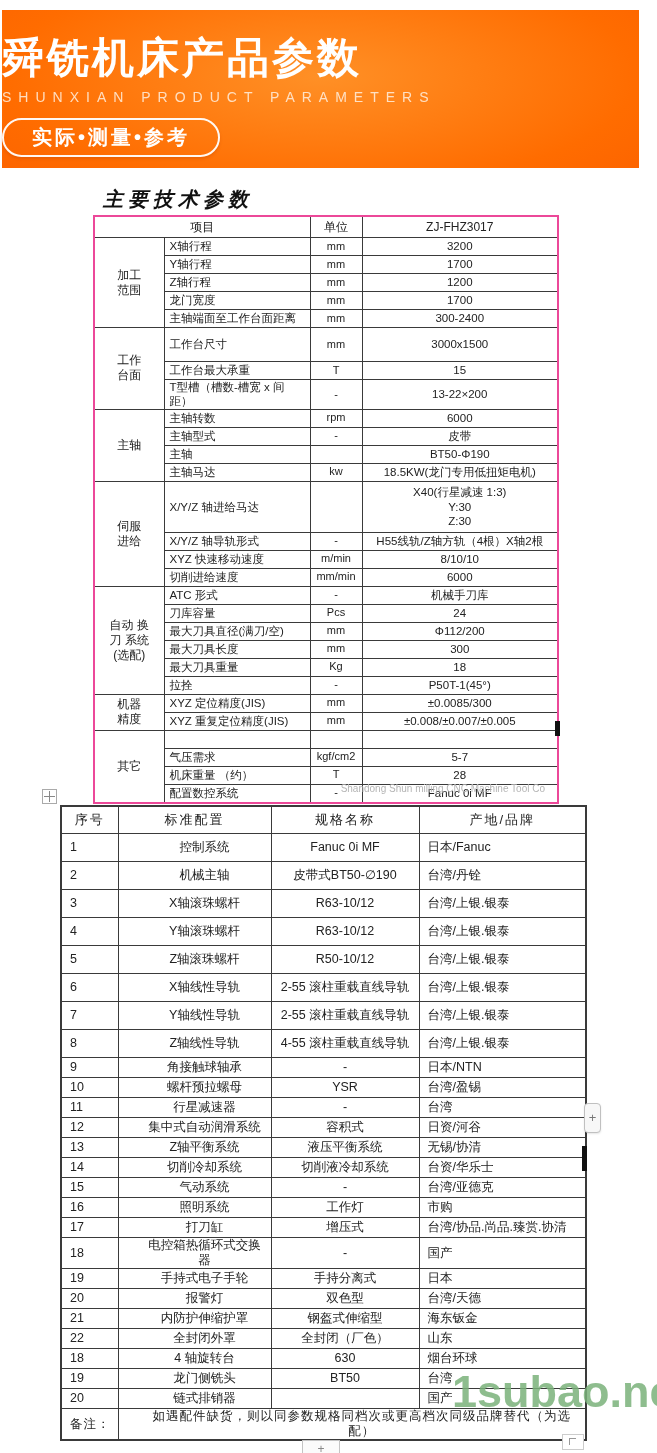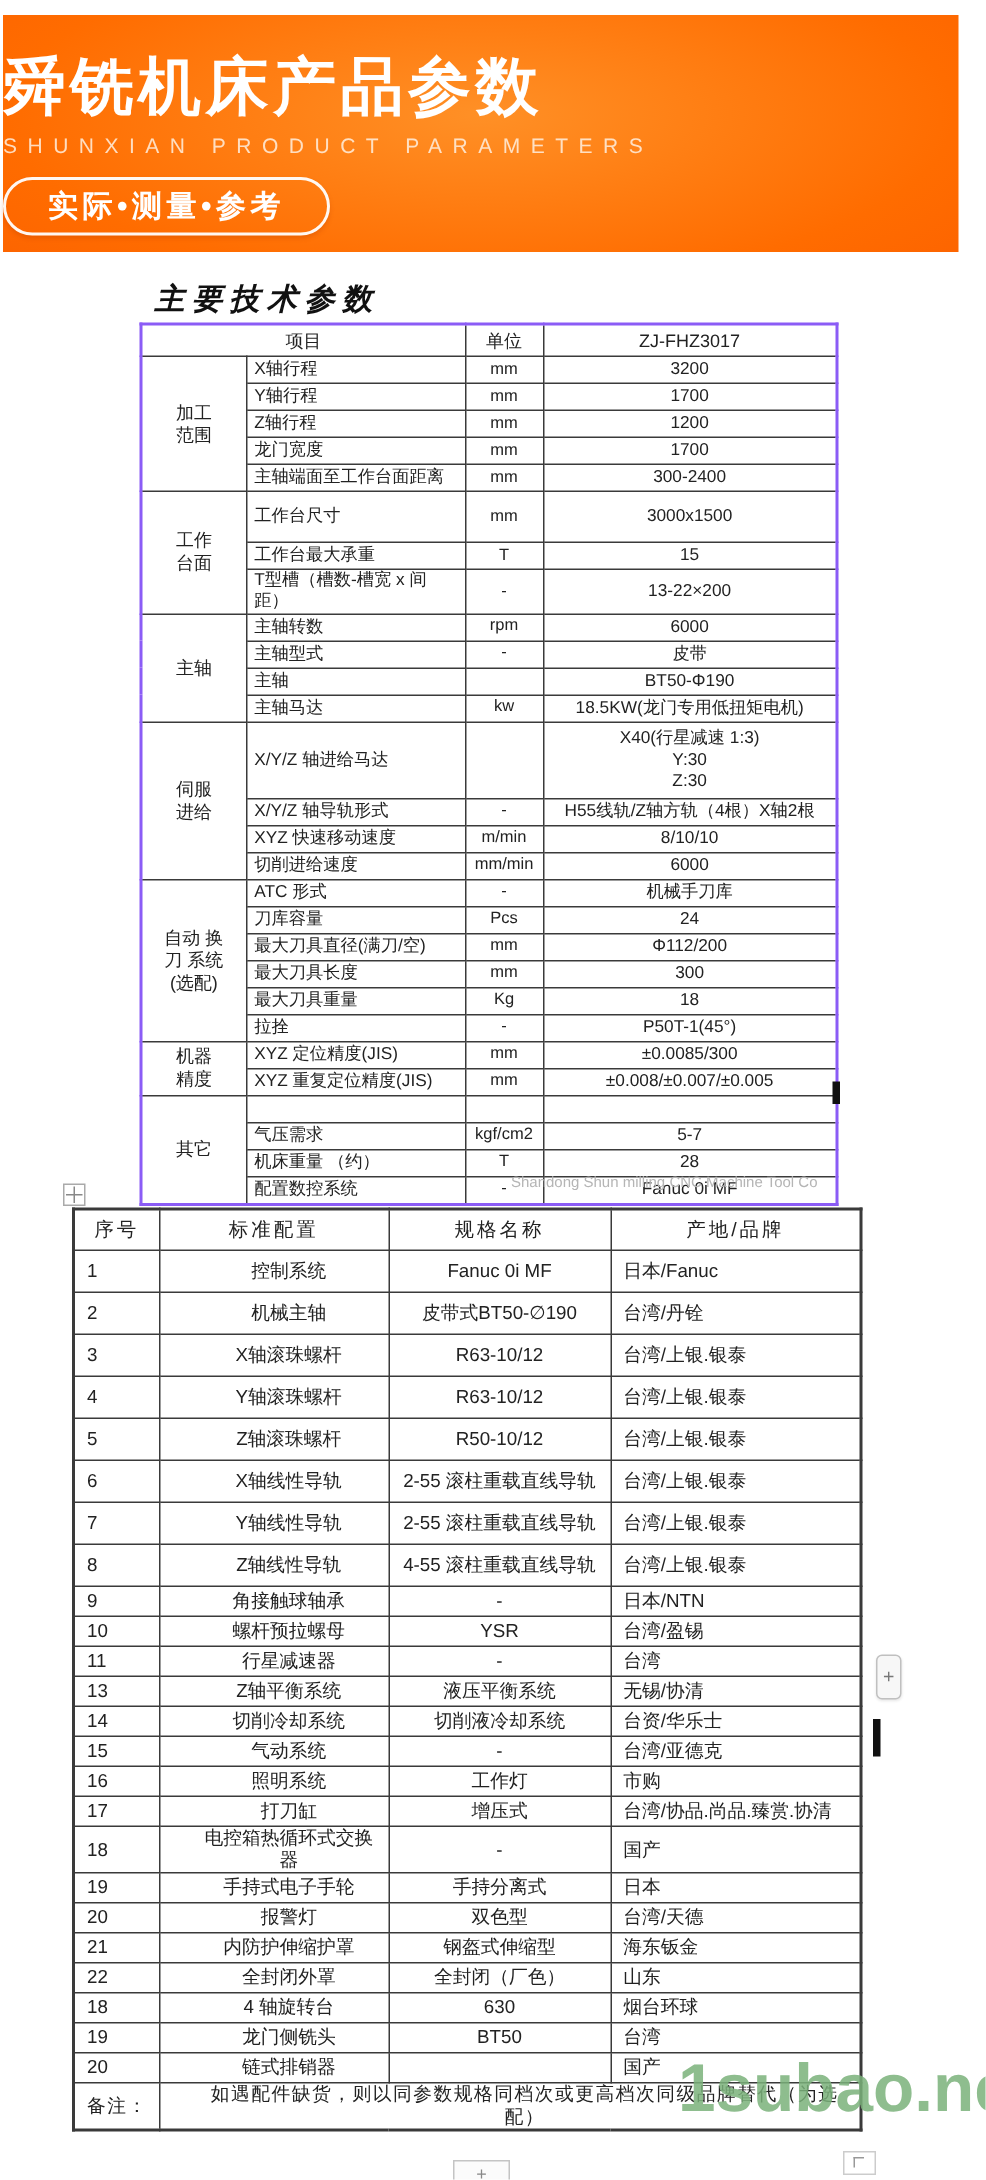--- a/index.html
+++ b/index.html
@@ -23,33 +23,33 @@
   }
   
   .sec-title{
     position:absolute;left:103px;top:186px;
     font-family:"Liberation Serif",serif;font-style:italic;font-weight:bold;
     font-size:20px;letter-spacing:5px;color:#111;
   }
   
   table.spec{
     position:absolute;left:93px;top:215px;width:464px;
-    border-collapse:collapse;table-layout:fixed;border:2px solid #8b5cf6;
+    border-collapse:collapse;table-layout:fixed;border:2px solid #ec4899;
   }
   .spec td{border:1px solid #3a3a3a;padding:0 3px;height:17px;line-height:1.25;overflow:hidden;}
   .spec .hdr{text-align:center;font-size:12px;height:20px;}
   .spec .group{text-align:center;white-space:pre-line;font-size:12px;}
   .spec .item{text-align:left;padding-left:5px;font-size:11.5px;}
   .spec .unit{text-align:center;font-size:11px;}
   .spec .val{text-align:center;white-space:pre-line;font-size:11.5px;}
   
   .caption{position:absolute;right:112px;top:783px;font-size:10px;color:#b5b5b5;}
   
   table.config{
-    position:absolute;left:48px;top:805px;width:525px;
+    position:absolute;left:60px;top:805px;width:525px;
     border-collapse:collapse;table-layout:fixed;border:2px solid #3a3a3a;
   }
   .config td{border:1px solid #3a3a3a;padding:0 4px;font-size:12.5px;line-height:1.2;overflow:hidden;}
   .config .hdr{text-align:center;font-size:13px;letter-spacing:2px;height:26px;}
   .config .no{text-align:left;padding-left:8px;}
   .config .name{text-align:center;padding-left:24px;}
   .config .spec-c{text-align:center;}
   .config .origin{text-align:left;padding-left:8px;}
   .config tr.r-tall td{height:27px;}
   .config tr.r-std td{height:19px;}
@@ -343,20 +343,26 @@
         <td class="spec-c">YSR</td>
         <td class="origin">台湾/盈锡</td>
       </tr>
       <tr class="r-std">
         <td class="no">11</td>
         <td class="name">行星减速器</td>
         <td class="spec-c">-</td>
         <td class="origin">台湾</td>
       </tr>
       <tr class="r-std">
+        <td class="no">12</td>
+        <td class="name">集中式自动润滑系统</td>
+        <td class="spec-c">容积式</td>
+        <td class="origin">日资/河谷</td>
+      </tr>
+      <tr class="r-std">
         <td class="no">13</td>
         <td class="name">Z轴平衡系统</td>
         <td class="spec-c">液压平衡系统</td>
         <td class="origin">无锡/协清</td>
       </tr>
       <tr class="r-std">
         <td class="no">14</td>
         <td class="name">切削冷却系统</td>
         <td class="spec-c">切削液冷却系统</td>
         <td class="origin">台资/华乐士</td>

